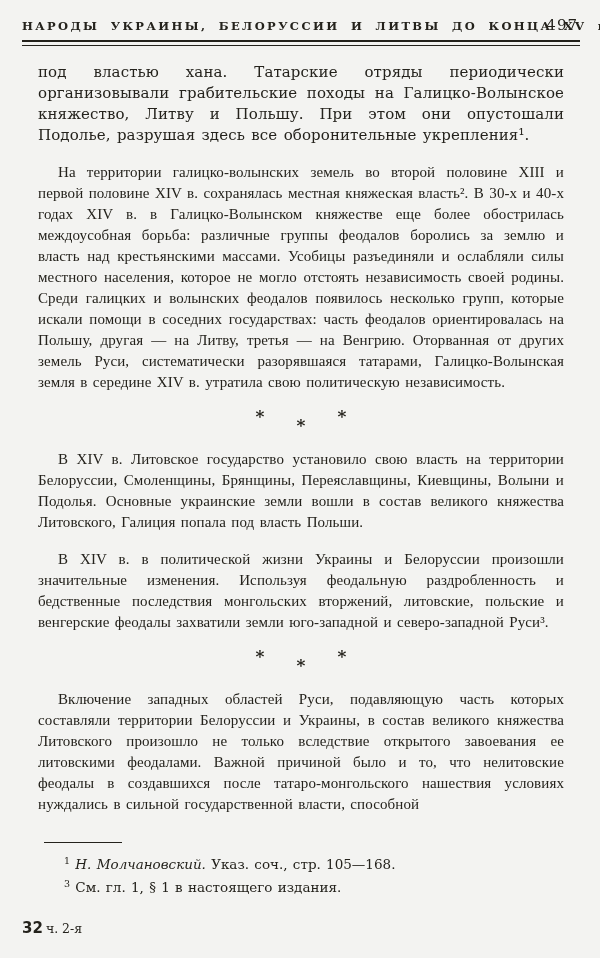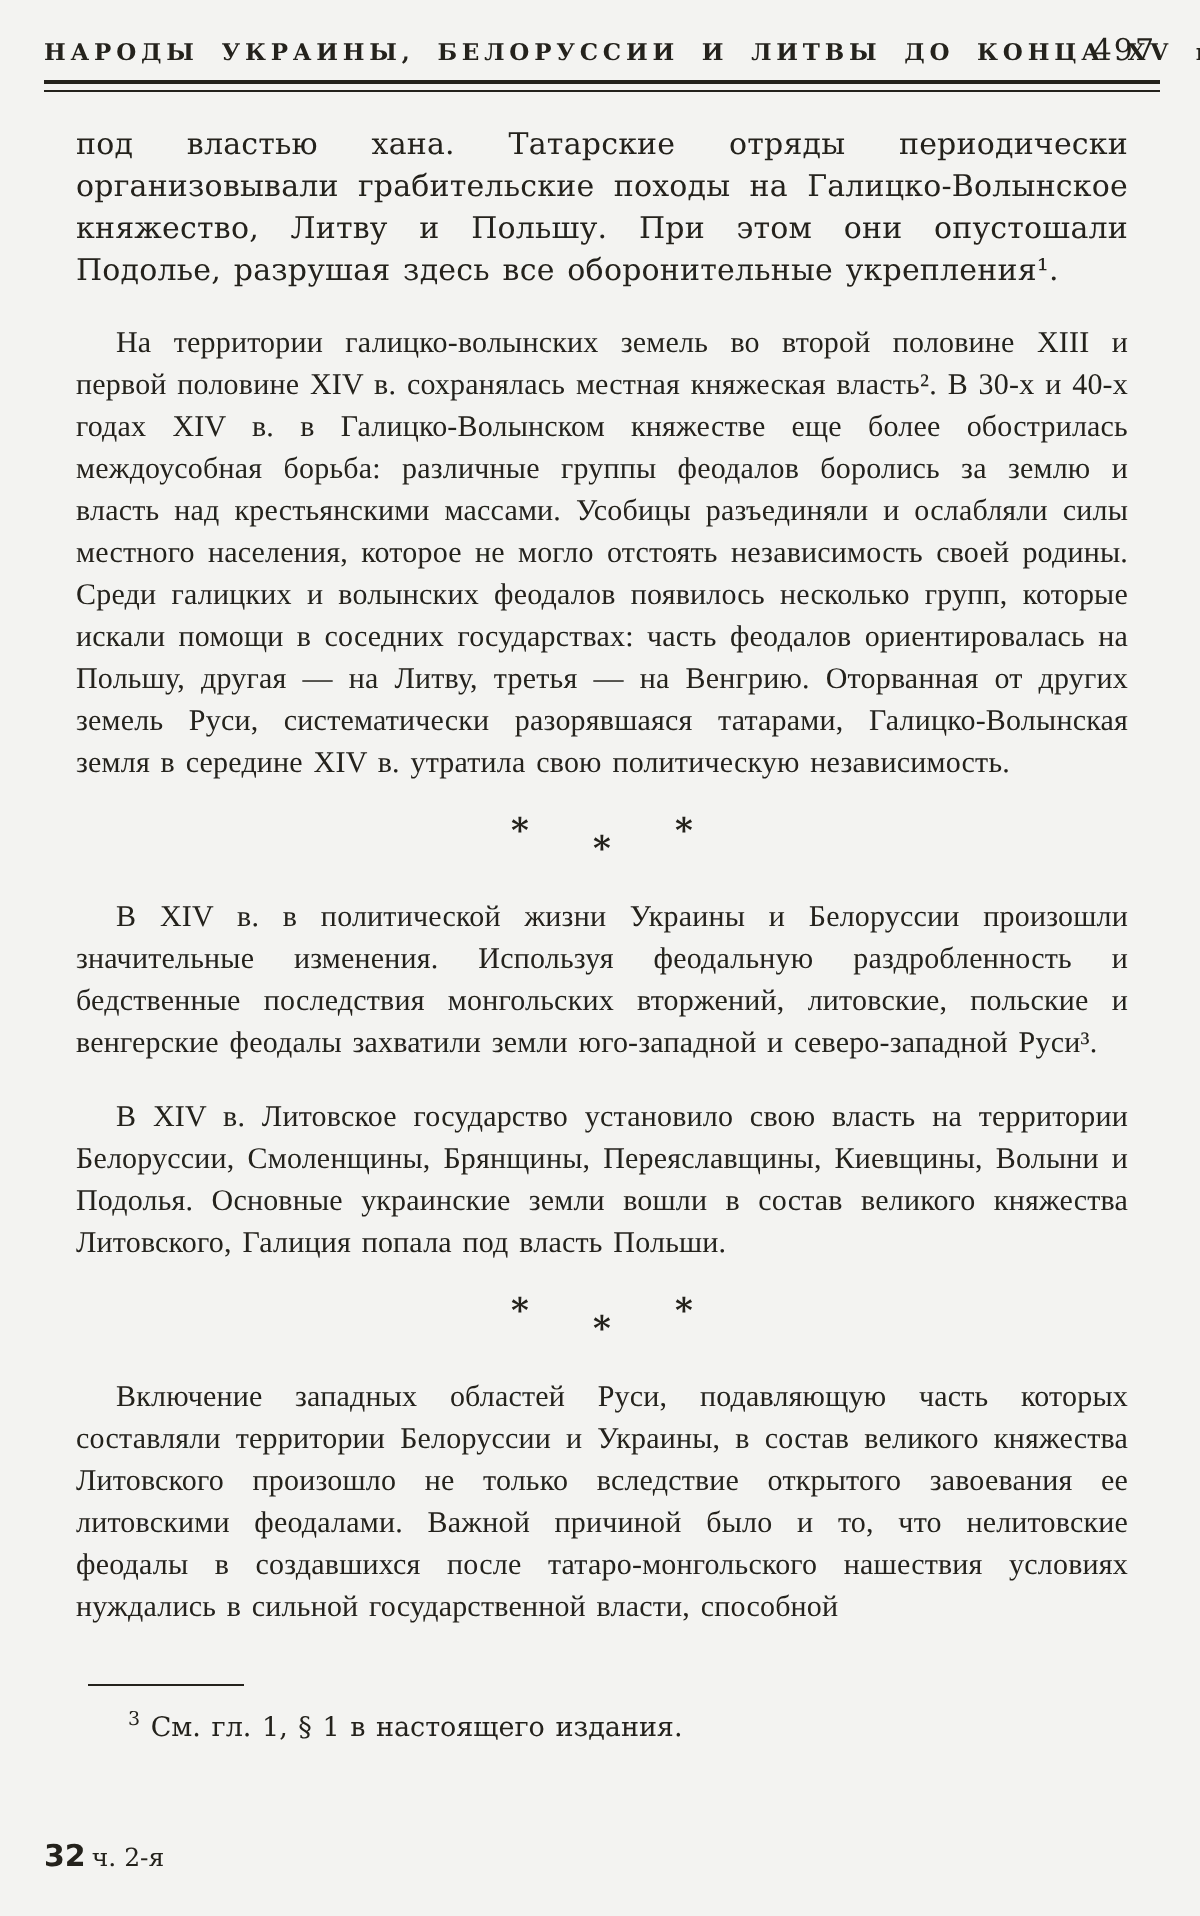--- a/index.html
+++ b/index.html
@@ -89,33 +89,34 @@
     </div>
 
     <div class="body-text">
         <p class="para">под властью хана. Татарские отряды периодически организовывали грабительские походы на Галицко-Волынское княжество, Литву и Польшу. При этом они опустошали Подолье, разрушая здесь все оборонительные укрепления¹.</p>
         <p class="para indent">На территории галицко-волынских земель во второй половине XIII и первой половине XIV в. сохранялась местная княжеская власть². В 30-х и 40-х годах XIV в. в Галицко-Волынском княжестве еще более обострилась междоусобная борьба: различные группы феодалов боролись за землю и власть над крестьянскими массами. Усобицы разъединяли и ослабляли силы местного населения, которое не могло отстоять независимость своей родины. Среди галицких и волынских феодалов появилось несколько групп, которые искали помощи в соседних государствах: часть феодалов ориентировалась на Польшу, другая — на Литву, третья — на Венгрию. Оторванная от других земель Руси, систематически разорявшаяся татарами, Галицко-Волынская земля в середине XIV в. утратила свою политическую независимость.</p>
         <div class="separator">
           <span>*</span>
           <span class="mid">*</span>
           <span>*</span>
         </div>
+        <p class="para indent">В XIV в. Литовское государство установило свою власть на территории Белоруссии, Смоленщины, Брянщины, Переяславщины, Киевщины, Волыни и Подолья. Основные украинские земли вошли в состав великого княжества Литовского, Галиция попала под власть Польши.</p>
         <p class="para indent">В XIV в. в политической жизни Украины и Белоруссии произошли значительные изменения. Используя феодальную раздробленность и бедственные последствия монгольских вторжений, литовские, польские и венгерские феодалы захватили земли юго-западной и северо-западной Руси³.</p>
-        <p class="para indent">В XIV в. Литовское государство установило свою власть на территории Белоруссии, Смоленщины, Брянщины, Переяславщины, Киевщины, Волыни и Подолья. Основные украинские земли вошли в состав великого княжества Литовского, Галиция попала под власть Польши.</p>
         <div class="separator">
           <span>*</span>
           <span class="mid">*</span>
           <span>*</span>
         </div>
         <p class="para indent">Включение западных областей Руси, подавляющую часть которых составляли территории Белоруссии и Украины, в состав великого княжества Литовского произошло не только вследствие открытого завоевания ее литовскими феодалами. Важной причиной было и то, что нелитовские феодалы в создавшихся после татаро-монгольского нашествия условиях нуждались в сильной государственной власти, способной</p>
       </div>
 
     <div class="footer">
       <div class="fn-rule"></div>
       <div>
+          <p class="footnote"><sup>1</sup> <i>Н. Молчановский. </i>Указ. соч., стр. 105—168.</p>
           <p class="footnote"><sup>3</sup> См. гл. 1, § 1 в настоящего издания.</p>
         </div>
     </div>
 
   </div>
 
   <div class="signature">
     <span class="sig-number">32</span><span class="sig-text">ч. 2-я</span>
   </div>
 </div>

